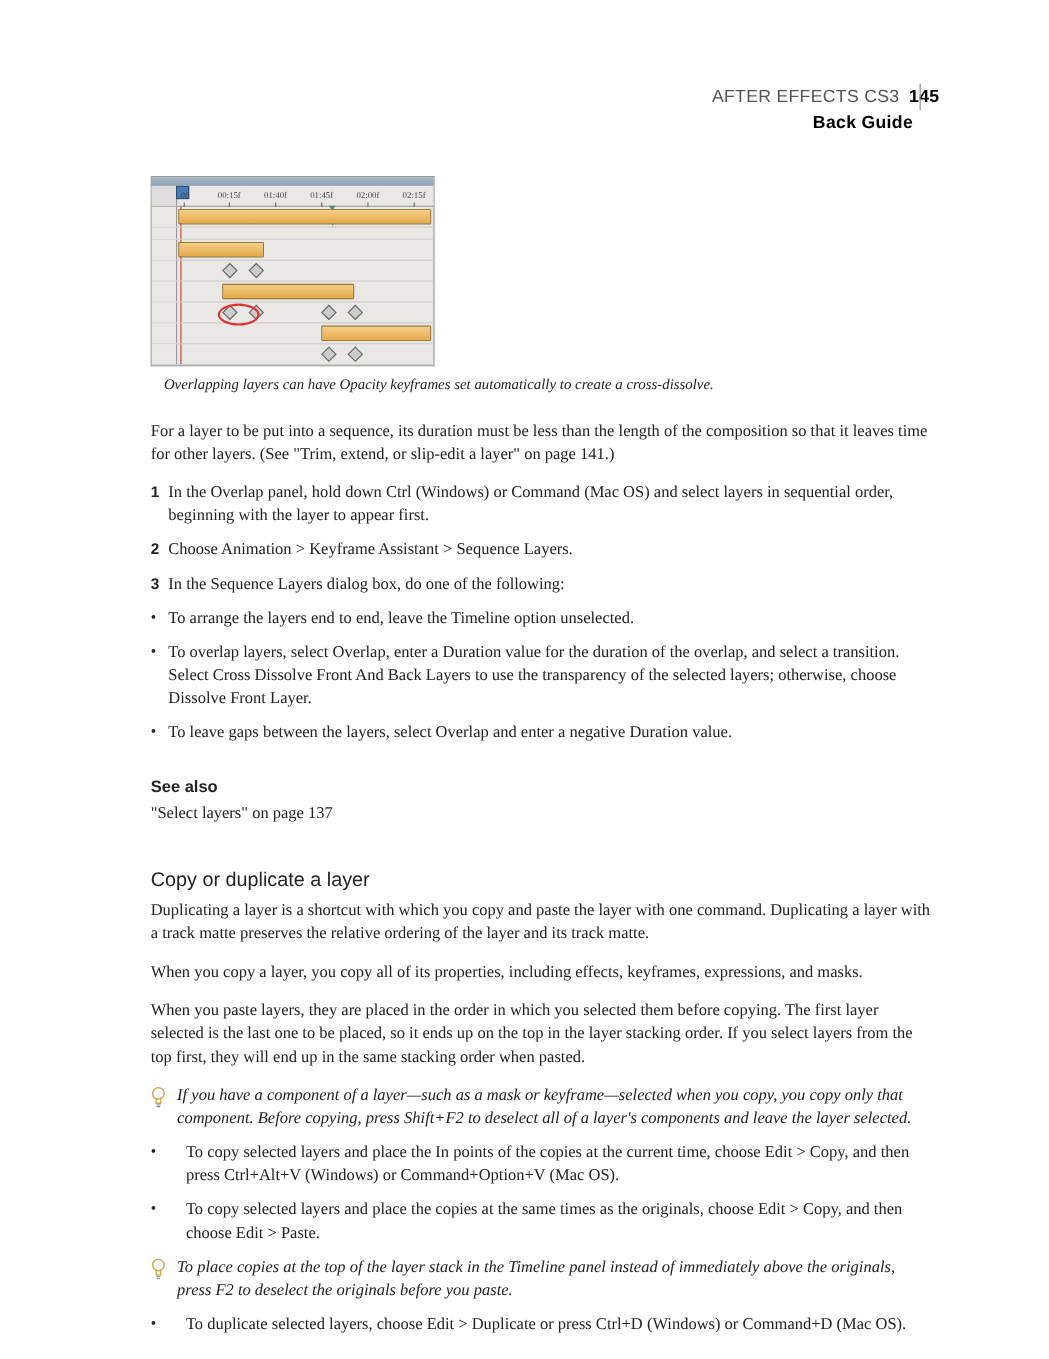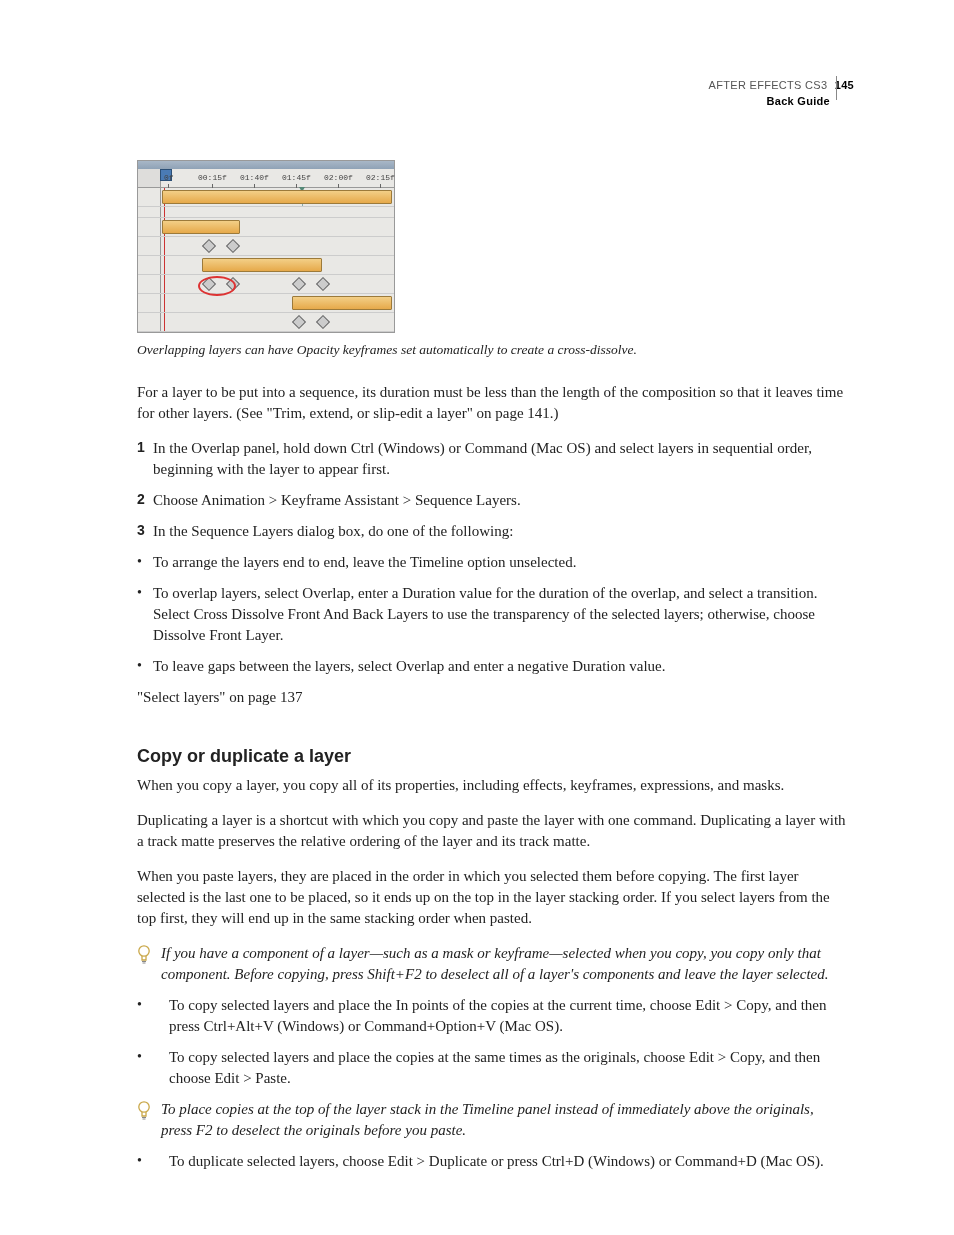--- a/index.html
+++ b/index.html
@@ -17,21 +17,21 @@
     box-sizing: border-box;
     padding: 80px 107px 60px 137px;
     position: relative;
   }
   .running-header {
     position: absolute;
     top: 78px;
     right: 100px;
     text-align: right;
     font-family: "Myriad Pro", Arial, sans-serif;
-    font-size: 11px;
+    font-size: 16px;
     letter-spacing: 0.3px;
   }
   .rh-line1 { color: #555; }
   .rh-page { font-weight: bold; color: #000; padding-left: 4px; }
   .rh-line2 { font-weight: bold; color: #000; margin-top: 1px; padding-right: 24px;}
   .rh-vsep {
     display: inline-block;
     width: 1px;
     background: #888;
     height: 24px;
@@ -45,20 +45,21 @@
   .figure {
     margin-top: 4px;
     margin-bottom: 6px;
   }
   .figure-caption {
     font-style: italic;
     font-size: 13.5px;
     color: #222;
     margin-top: 8px;
     margin-bottom: 22px;
+    margin-left: 12px;
   }
   p.body {
     margin: 0 0 14px 0;
   }
   .step {
     display: flex;
     margin: 0 0 10px 0;
   }
   .step-num {
     font-weight: bold;
@@ -79,21 +80,21 @@
   .bullet-text { flex: 1; }
   .sub { padding-left: 16px; }
   h3.see-also {
     font-family: "Myriad Pro", Arial, sans-serif;
     font-weight: bold;
     font-size: 15px;
     margin: 28px 0 4px 0;
   }
   h2.topic {
     font-family: "Myriad Pro", Arial, sans-serif;
-    font-weight: bold;
+    font-weight: normal;
     font-size: 18px;
     margin: 36px 0 6px 0;
   }
   .tip {
     display: flex;
     margin: 4px 0 10px 0;
     font-family: Liberation Serif, serif;
   }
   .tip-icon {
     min-width: 24px;
@@ -107,21 +108,21 @@
     width: 14px;
     height: 20px;
     display: inline-block;
   }
 
   
   .timeline {
     width: 256px;
     background: #e9e8e5;
     border: 1px solid #999;
-    font-family: Liberation Mono, monospace;
+    font-family: Liberation Serif, serif;
     font-size: 8px;
   }
   .tl-top {
     height: 8px;
     background: linear-gradient(#a8b7c7,#8fa2b6);
   }
   .tl-ruler {
     height: 18px;
     position: relative;
     background: #e9e8e5;
@@ -311,25 +312,26 @@
     </div>
     <div class="bullet">
       <span class="bullet-marker">•</span>
       <span class="bullet-text">To overlap layers, select Overlap, enter a Duration value for the duration of the overlap, and select a transition. Select Cross Dissolve Front And Back Layers to use the transparency of the selected layers; otherwise, choose Dissolve Front Layer.</span>
     </div>
     <div class="bullet">
       <span class="bullet-marker">•</span>
       <span class="bullet-text">To leave gaps between the layers, select Overlap and enter a negative Duration value.</span>
     </div>
 
+    <h3 class="see-also">See also</h3>
     <p class="body" style="margin-top:2px">"Select layers" on page 137</p>
 
     <h2 class="topic">Copy or duplicate a layer</h2>
+    <p class="body">Duplicating a layer is a shortcut with which you copy and paste the layer with one command. Duplicating a layer with a track matte preserves the relative ordering of the layer and its track matte.</p>
     <p class="body">When you copy a layer, you copy all of its properties, including effects, keyframes, expressions, and masks.</p>
-    <p class="body">Duplicating a layer is a shortcut with which you copy and paste the layer with one command. Duplicating a layer with a track matte preserves the relative ordering of the layer and its track matte.</p>
     <p class="body">When you paste layers, they are placed in the order in which you selected them before copying. The first layer selected is the last one to be placed, so it ends up on the top in the layer stacking order. If you select layers from the top first, they will end up in the same stacking order when pasted.</p>
 
     <div class="tip">
       <span class="tip-icon">
         <svg class="bulb" viewBox="0 0 14 20">
             <circle cx="7" cy="6" r="5.2" fill="none" stroke="#caa84a" stroke-width="1.3"></circle>
             <path d="M5 11 L5 15 L9 15 L9 11" fill="none" stroke="#caa84a" stroke-width="1.3"></path>
             <line x1="5" y1="16.5" x2="9" y2="16.5" stroke="#888" stroke-width="1"></line>
             <line x1="5.5" y1="18" x2="8.5" y2="18" stroke="#888" stroke-width="1"></line>
           </svg>

